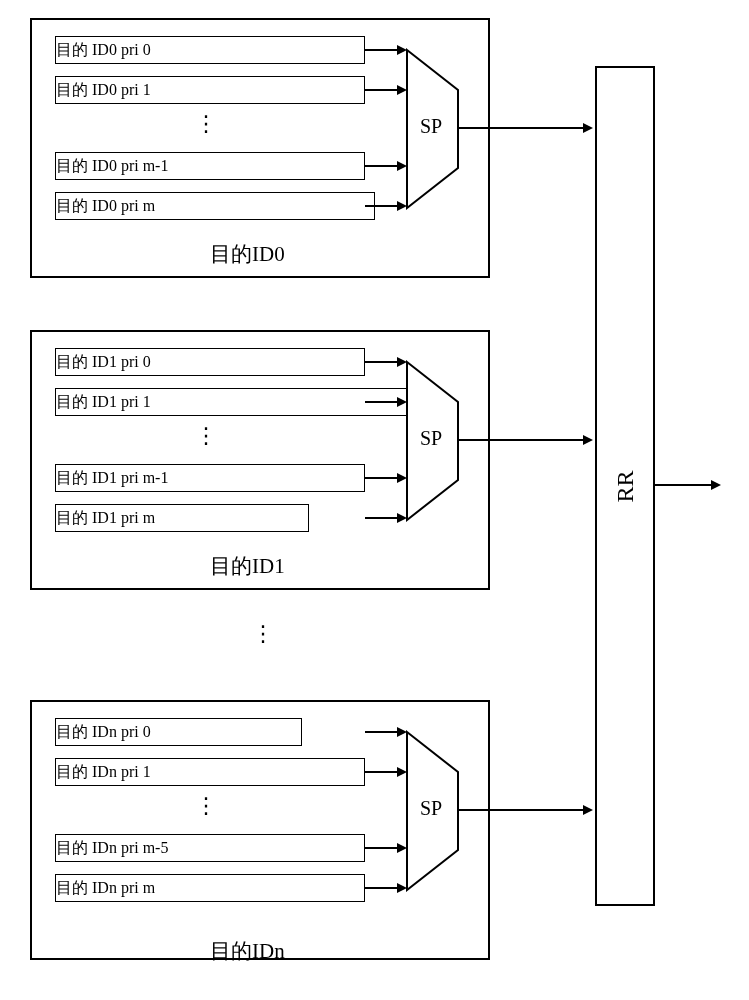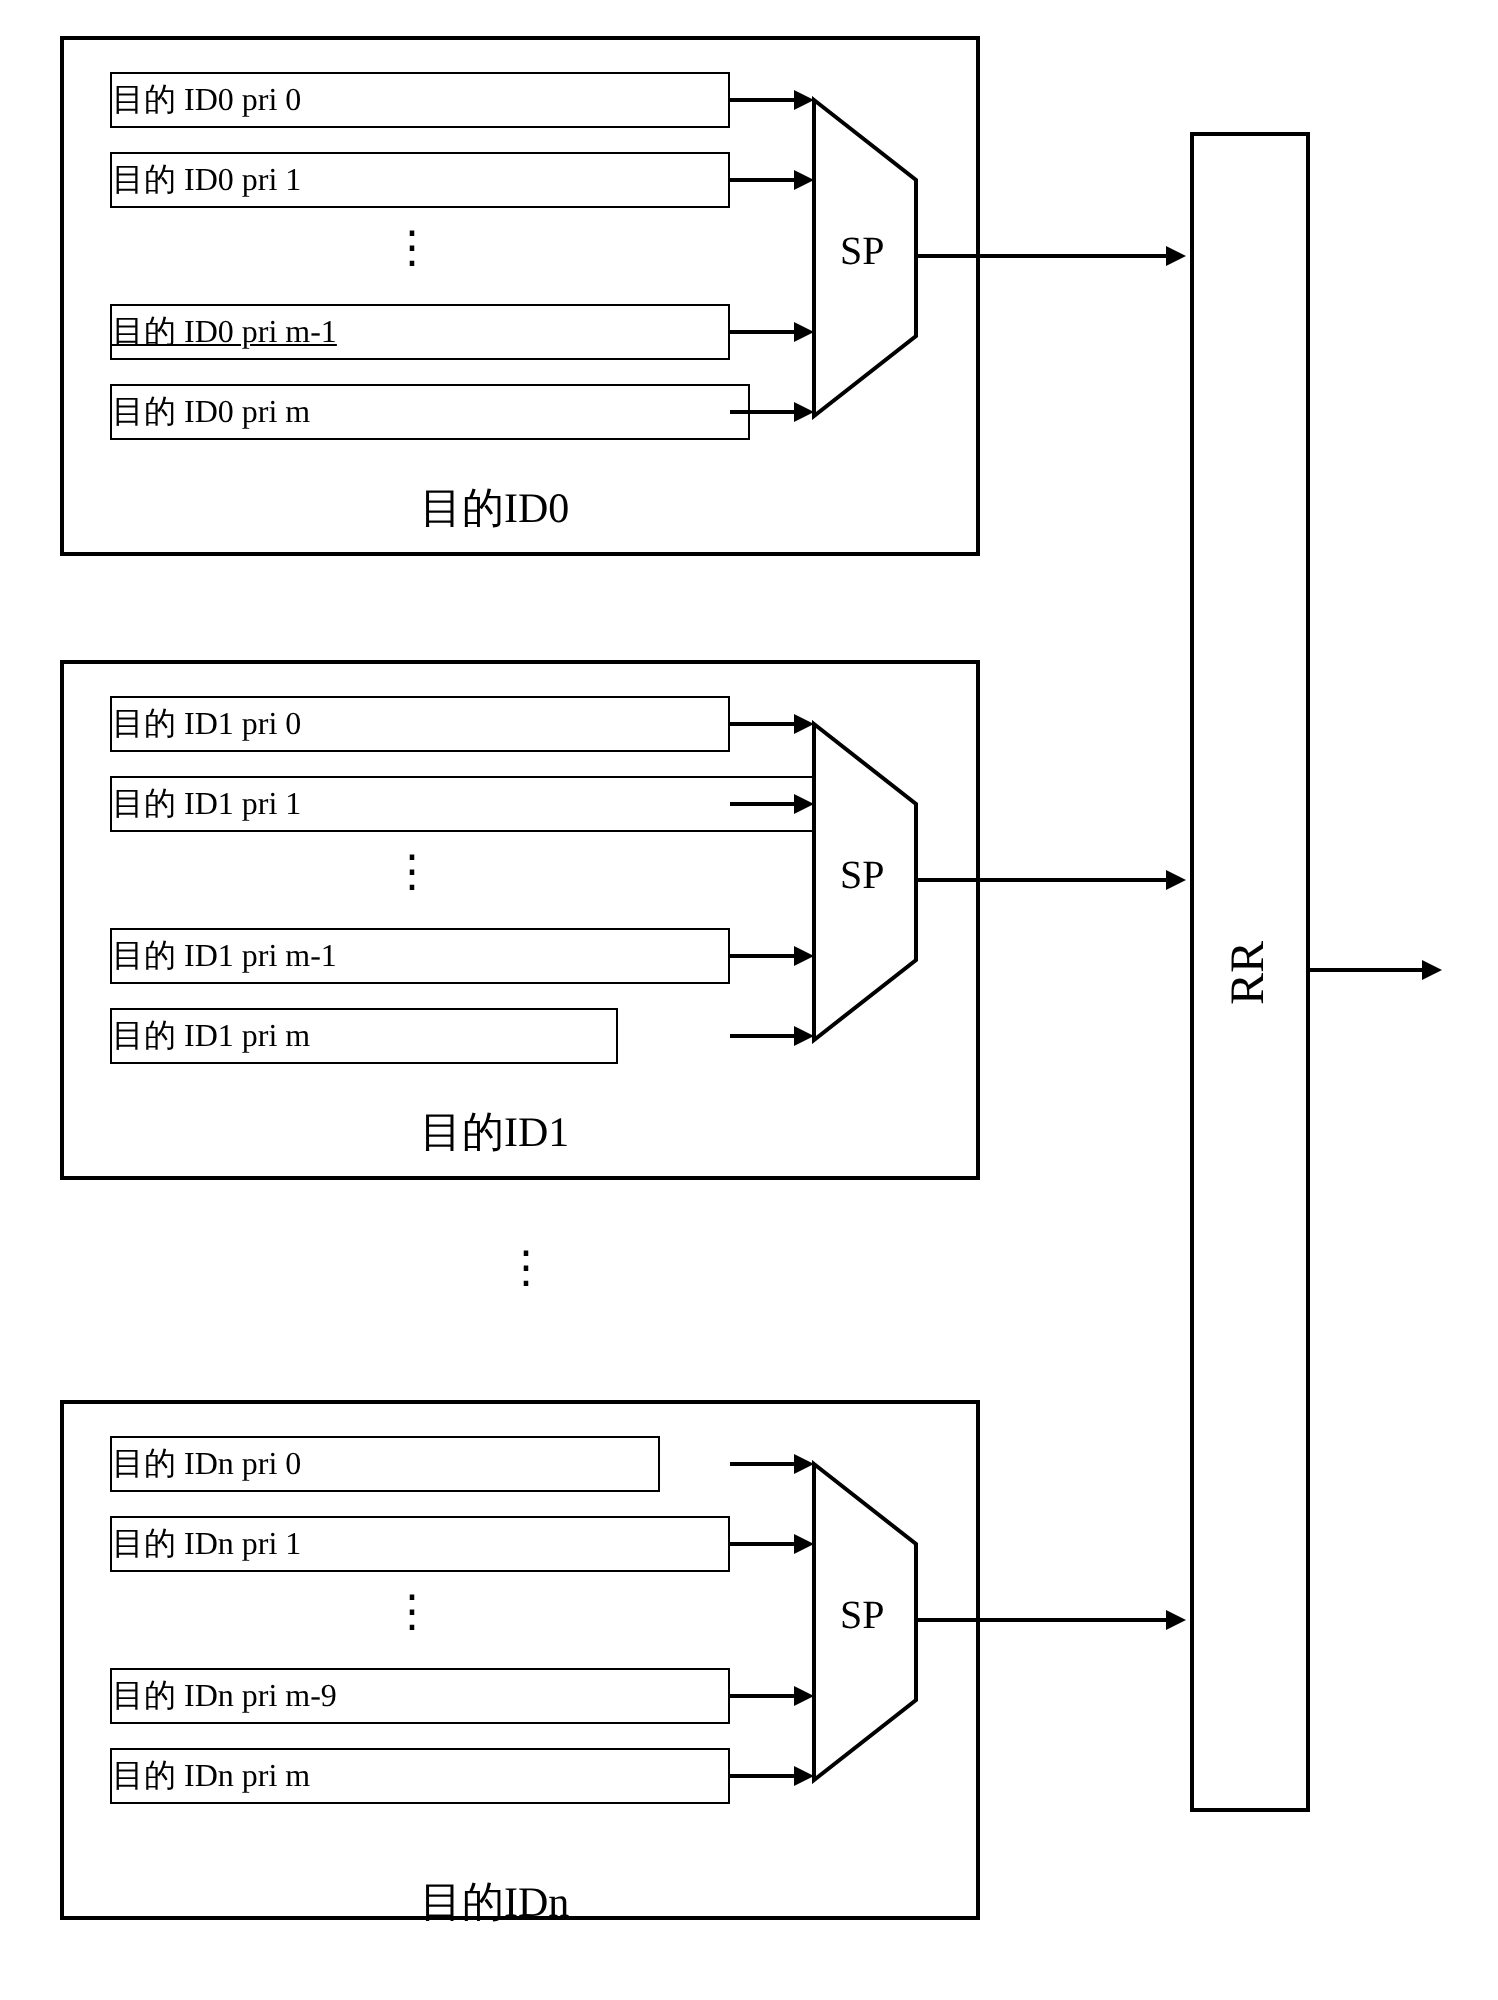--- a/index.html
+++ b/index.html
@@ -76,21 +76,21 @@
 
 <div class="group-box" style="left:30px; top:18px; width:460px; height:260px;"></div>
 
 <div class="queue-row" style="left:55px; top:36px; width:310px;">
     <span>目的 ID0 pri 0</span>
   </div>
 <div class="queue-row" style="left:55px; top:76px; width:310px;">
     <span>目的 ID0 pri 1</span>
   </div>
 <div class="vdots" style="left:195px; top:120px;">⋮</div>
-<div class="queue-row" style="left:55px; top:152px; width:310px;text-decoration:underline;">
+<div class="queue-row" style="left:55px; top:152px; width:310px;">
     <span>目的 ID0 pri m-1</span>
   </div>
 <div class="queue-row" style="left:55px; top:192px; width:320px;">
     <span>目的 ID0 pri m</span>
   </div>
 <div class="group-label" style="left:210px; top:240px;">目的ID0</div>
 
 <svg class="mux" style="left:405px; top:48px; width:55px; height:162px;">
   <polygon points="2,2 53,42 53,120 2,160" fill="#fff" stroke="#000" stroke-width="2"></polygon>
 </svg>
@@ -133,29 +133,29 @@
 <div class="arrow-head" style="left:397px; top:397px;"></div>
 <div class="arrow-line" style="left:365px; top:477px; width:34px;"></div>
 <div class="arrow-head" style="left:397px; top:473px;"></div>
 <div class="arrow-line" style="left:365px; top:517px; width:34px;"></div>
 <div class="arrow-head" style="left:397px; top:513px;"></div>
 
 <div class="vdots" style="left:252px; top:630px;">⋮</div>
 
 <div class="group-box" style="left:30px; top:700px; width:460px; height:260px;"></div>
 
-<div class="queue-row" style="left:55px; top:718px; width:275px;">
+<div class="queue-row" style="left:55px; top:718px; width:247px;">
     <span>目的 IDn pri 0</span>
   </div>
 <div class="queue-row" style="left:55px; top:758px; width:310px;">
     <span>目的 IDn pri 1</span>
   </div>
 <div class="vdots" style="left:195px; top:802px;">⋮</div>
 <div class="queue-row" style="left:55px; top:834px; width:310px;">
-    <span>目的 IDn pri m-9</span>
+    <span>目的 IDn pri m-5</span>
   </div>
 <div class="queue-row" style="left:55px; top:874px; width:310px;">
     <span>目的 IDn pri m</span>
   </div>
 <div class="group-label" style="left:210px; top:922px;margin-top:15px;">目的IDn</div>
 
 <svg class="mux" style="left:405px; top:730px; width:55px; height:162px;">
   <polygon points="2,2 53,42 53,120 2,160" fill="#fff" stroke="#000" stroke-width="2"></polygon>
 </svg>
 <div class="mux-label" style="left:420px; top:797px;">SP</div>

